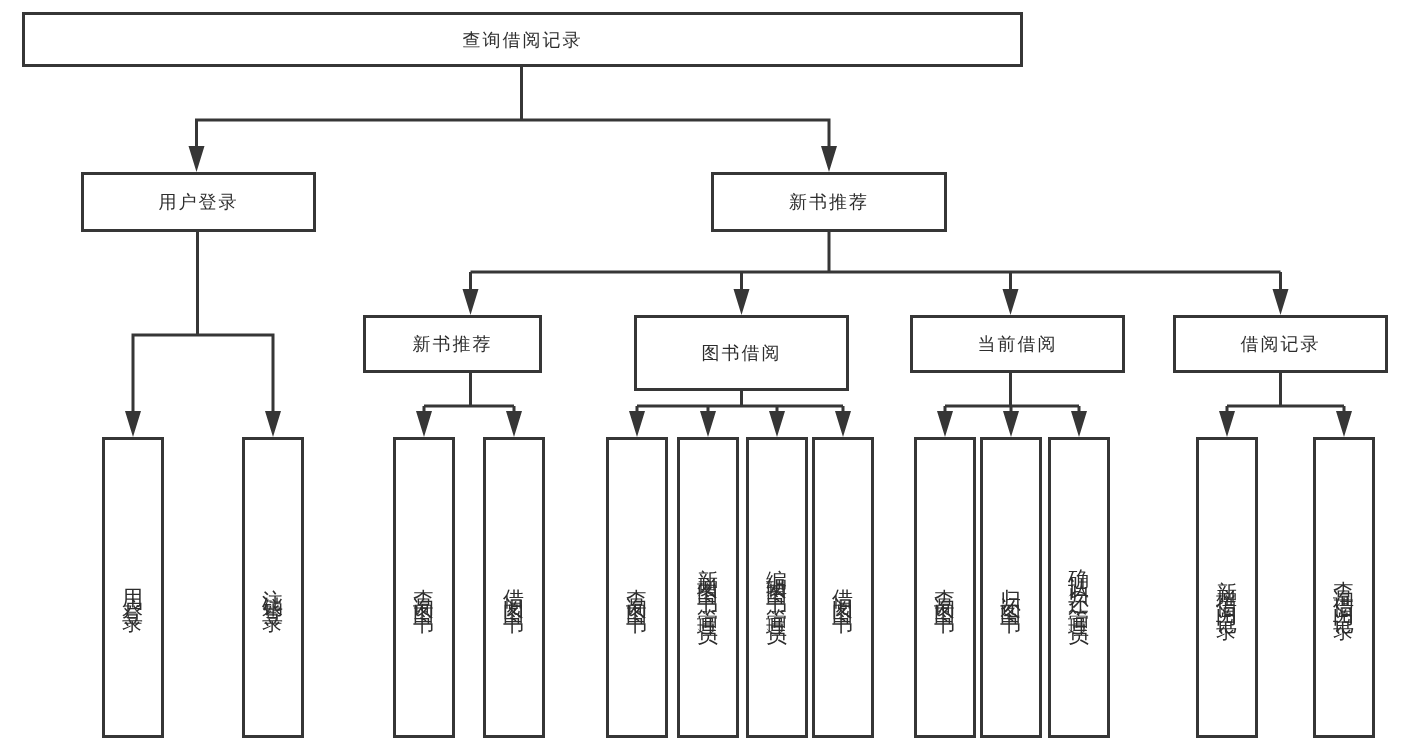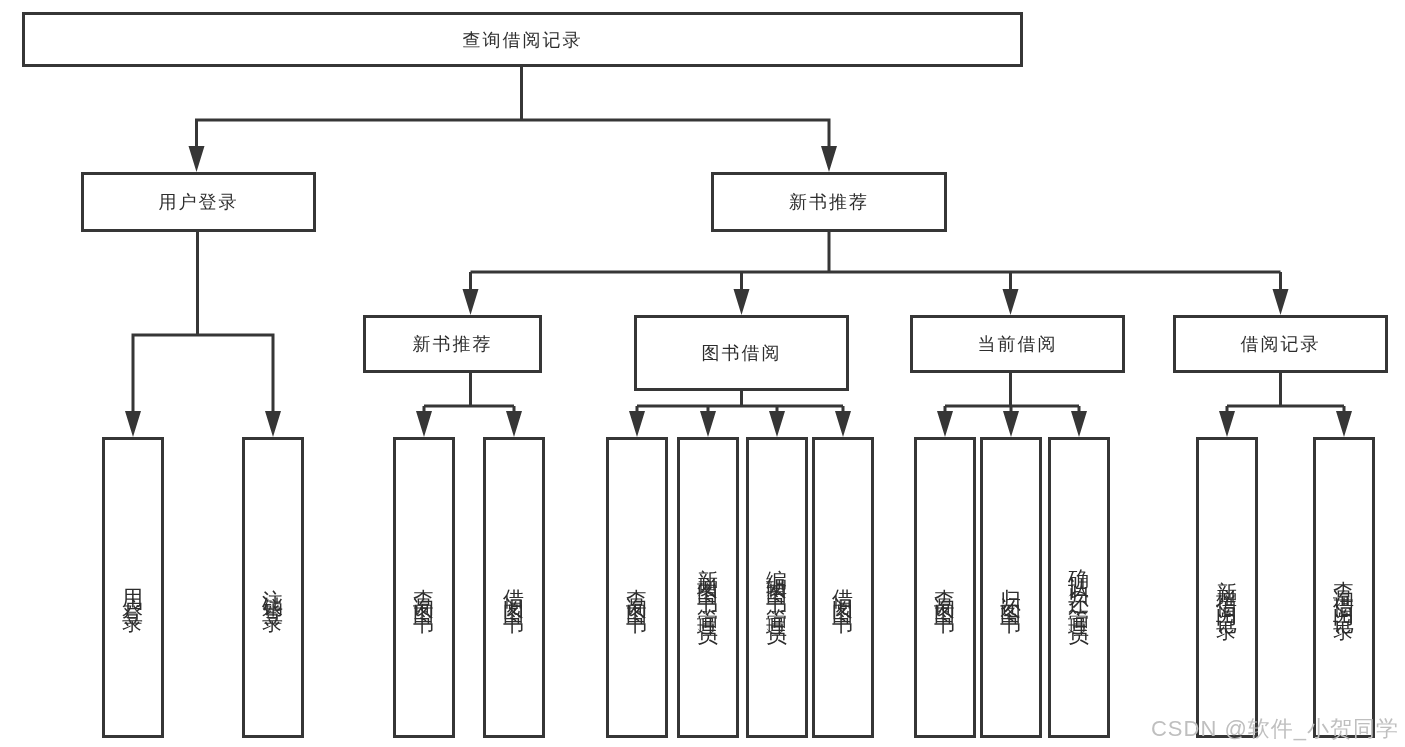--- a/index.html
+++ b/index.html
@@ -112,14 +112,13 @@
   <div class="box vbox" style="left:746px; top:437px; width:62px; height:301px;">编辑图书（管理员）</div>
   <div class="box vbox" style="left:812px; top:437px; width:62px; height:301px;">借阅图书</div>
 
   <div class="box vbox" style="left:914px; top:437px; width:62px; height:301px;">查询图书</div>
   <div class="box vbox" style="left:980px; top:437px; width:62px; height:301px;">归还图书</div>
   <div class="box vbox" style="left:1048px; top:437px; width:62px; height:301px;">确认归还（管理员）</div>
 
   <div class="box vbox" style="left:1196px; top:437px; width:62px; height:301px;">新增借阅记录</div>
   <div class="box vbox" style="left:1313px; top:437px; width:62px; height:301px;">查询借阅记录</div>
 
-  <div class="watermark">CSDN @软件_小贺同学</div>
 </div>
 
 </body></html>

